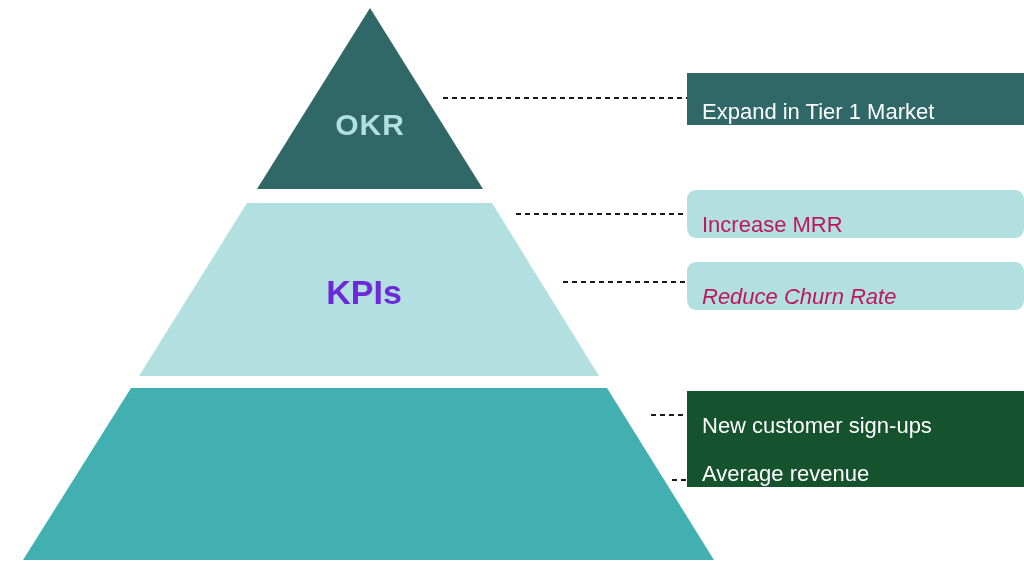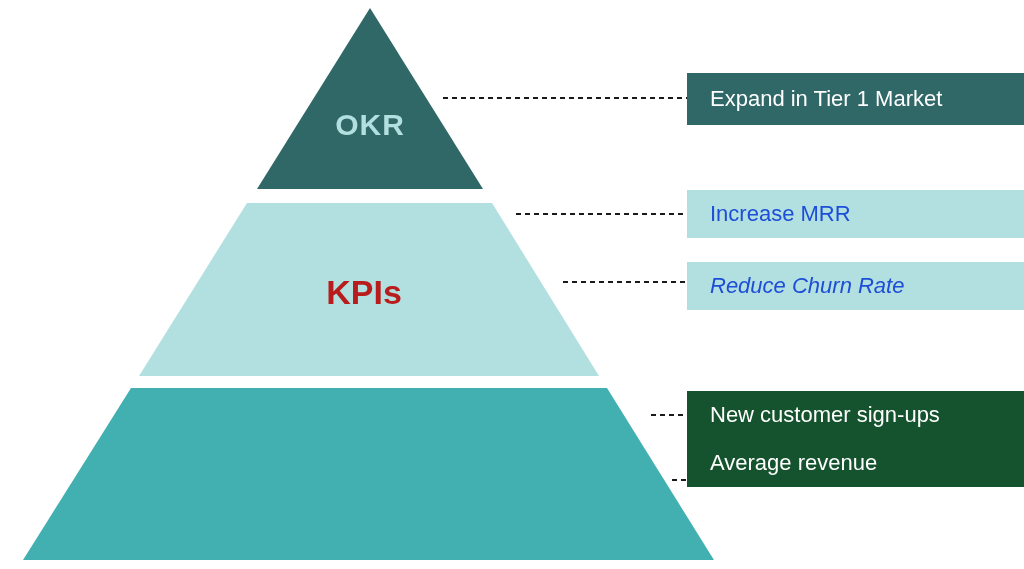--- a/index.html
+++ b/index.html
@@ -23,39 +23,39 @@
   }
   #okr-label{
     left:260px;top:107px;
     font-size:30px;line-height:36px;
     letter-spacing:1px;
     color:#B2DFDF;
   }
   #kpis-label{
     left:254px;top:273px;
     font-size:34px;line-height:38px;
-    color:#b91c1c;
+    color:#6d28d9;
   }
   #metrics-label{
     left:249px;top:459px;
     font-size:34px;line-height:40px;
     letter-spacing:1.5px;
     color:#ffffff;
   }
 
   .callout{
     position:absolute;
     left:687px;right:0;
-    display:flex;align-items:center;
-    padding-left:23px;
+    display:flex;align-items:flex-end;
+    padding-left:15px;
     font-size:22px;
     box-sizing:border-box;
   }
   .callout.dark{background:#2F6867;color:#ffffff;}
-  .callout.light{background:#B2DFDF;color:#1d4ed8;}
+  .callout.light{background:#B2DFDF;color:#be185d;border-radius:9px;}
   .callout.medium{background:#14532d;color:#ffffff;}
   #callout-1{top:73px;height:52px;}
   #callout-2{top:190px;height:48px;}
   #callout-3{top:262px;height:48px;font-style:italic;}
   #callout-4{top:391px;height:48px;}
   #callout-5{top:439px;height:48px;}
 
   .connector{
     position:absolute;
     height:2px;

